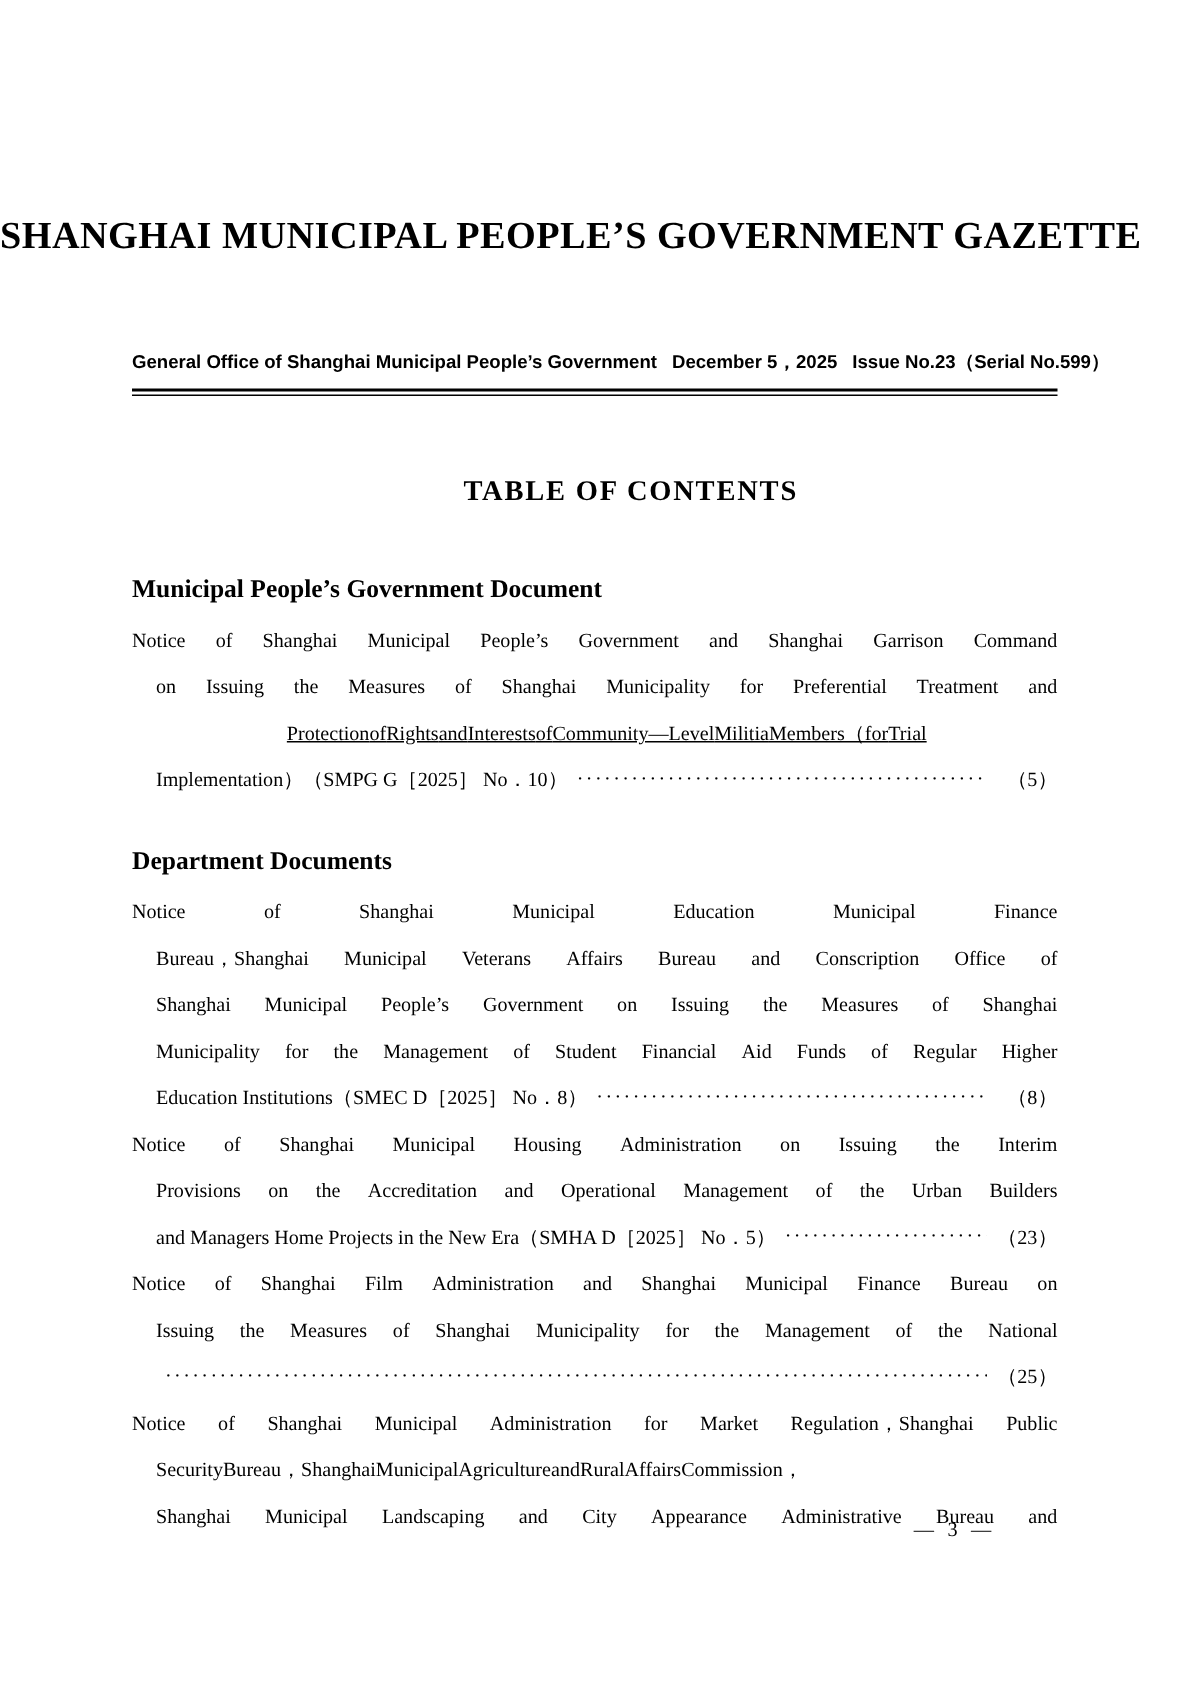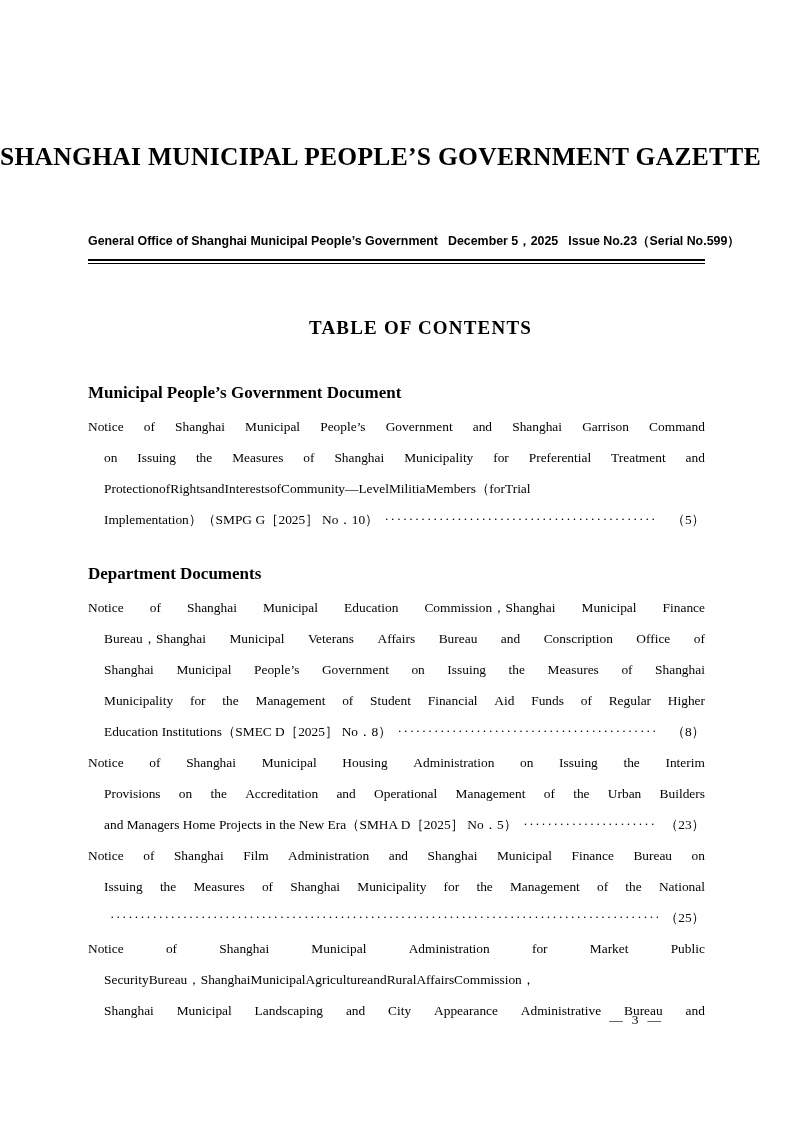--- a/index.html
+++ b/index.html
@@ -210,21 +210,21 @@
           <span class="w">the</span>
           <span class="w">Measures</span>
           <span class="w">of</span>
           <span class="w">Shanghai</span>
           <span class="w">Municipality</span>
           <span class="w">for</span>
           <span class="w">Preferential</span>
           <span class="w">Treatment</span>
           <span class="w">and</span>
         </div>
-      <div class="line justify indent" style="display: flex; justify-content: flex-start;">
+      <div class="line justify indent" style="display: flex; justify-content: center; text-decoration: underline;">
 
       <span class="w">Protection</span>
           <span class="w">of</span>
           <span class="w">Rights</span>
           <span class="w">and</span>
           <span class="w">Interests</span>
           <span class="w">of</span>
           <span class="w">Community—Level</span>
           <span class="w">Militia</span>
           <span class="w">Members（for</span>
@@ -240,21 +240,20 @@
     <div class="section-head spaced">Department Documents</div>
 
     <div class="entry">
       <div class="line justify" style="display: flex; justify-content: space-between;">
 
       <span class="w">Notice</span>
           <span class="w">of</span>
           <span class="w">Shanghai</span>
           <span class="w">Municipal</span>
           <span class="w">Education</span>
-          <span class="w">Commission，Shanghai</span>
           <span class="w">Municipal</span>
           <span class="w">Finance</span>
         </div>
       <div class="line justify indent" style="display: flex; justify-content: space-between;">
 
       <span class="w">Bureau，Shanghai</span>
           <span class="w">Municipal</span>
           <span class="w">Veterans</span>
           <span class="w">Affairs</span>
           <span class="w">Bureau</span>
@@ -372,20 +371,21 @@
     <div class="entry">
       <div class="line justify" style="display: flex; justify-content: space-between;">
 
       <span class="w">Notice</span>
           <span class="w">of</span>
           <span class="w">Shanghai</span>
           <span class="w">Municipal</span>
           <span class="w">Administration</span>
           <span class="w">for</span>
           <span class="w">Market</span>
+          <span class="w">Regulation，Shanghai</span>
           <span class="w">Public</span>
         </div>
       <div class="line justify indent" style="display: flex; justify-content: flex-start;">
 
       <span class="w">Security</span>
           <span class="w">Bureau，Shanghai</span>
           <span class="w">Municipal</span>
           <span class="w">Agriculture</span>
           <span class="w">and</span>
           <span class="w">Rural</span>

